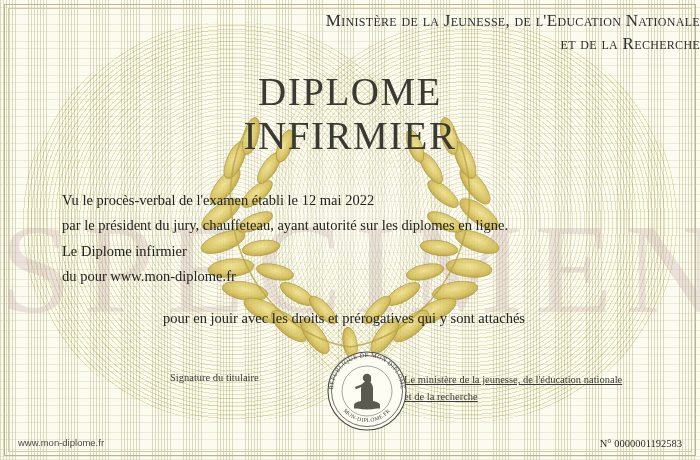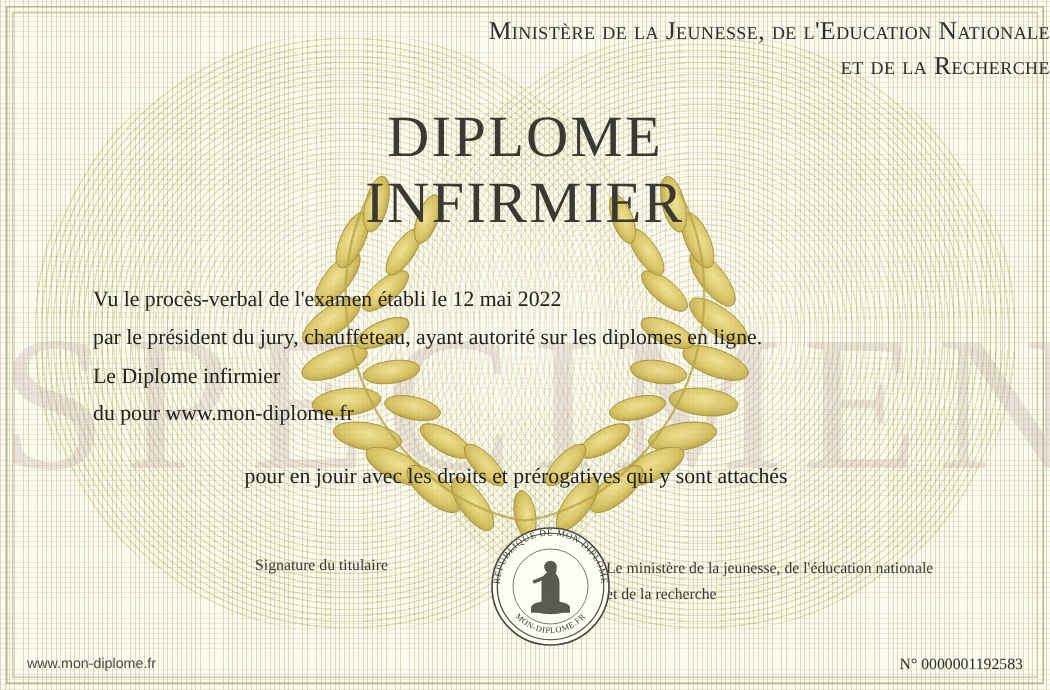--- a/index.html
+++ b/index.html
@@ -149,20 +149,21 @@
     color: #3a3a36;
     margin-left: 12px;
   }
   .sig-right {
     position: absolute;
     left: 404px;
     top: 371px;
     font-size: 10.5px;
     line-height: 1.65;
     color: #3a3a36;
+    text-decoration: underline;
   }
 
   
   .stamp {
     position: absolute;
     left: 325px;
     top: 349px;
     width: 84px;
     height: 84px;
   }

